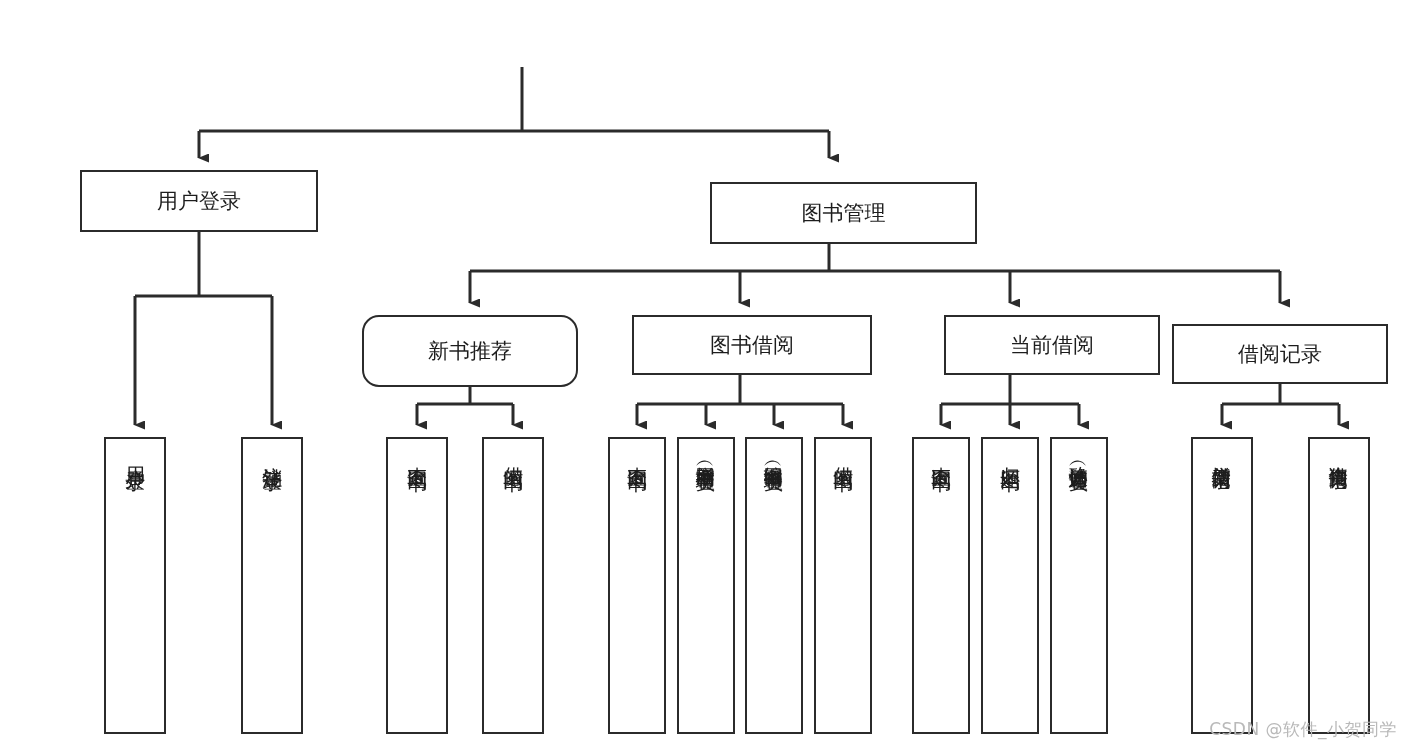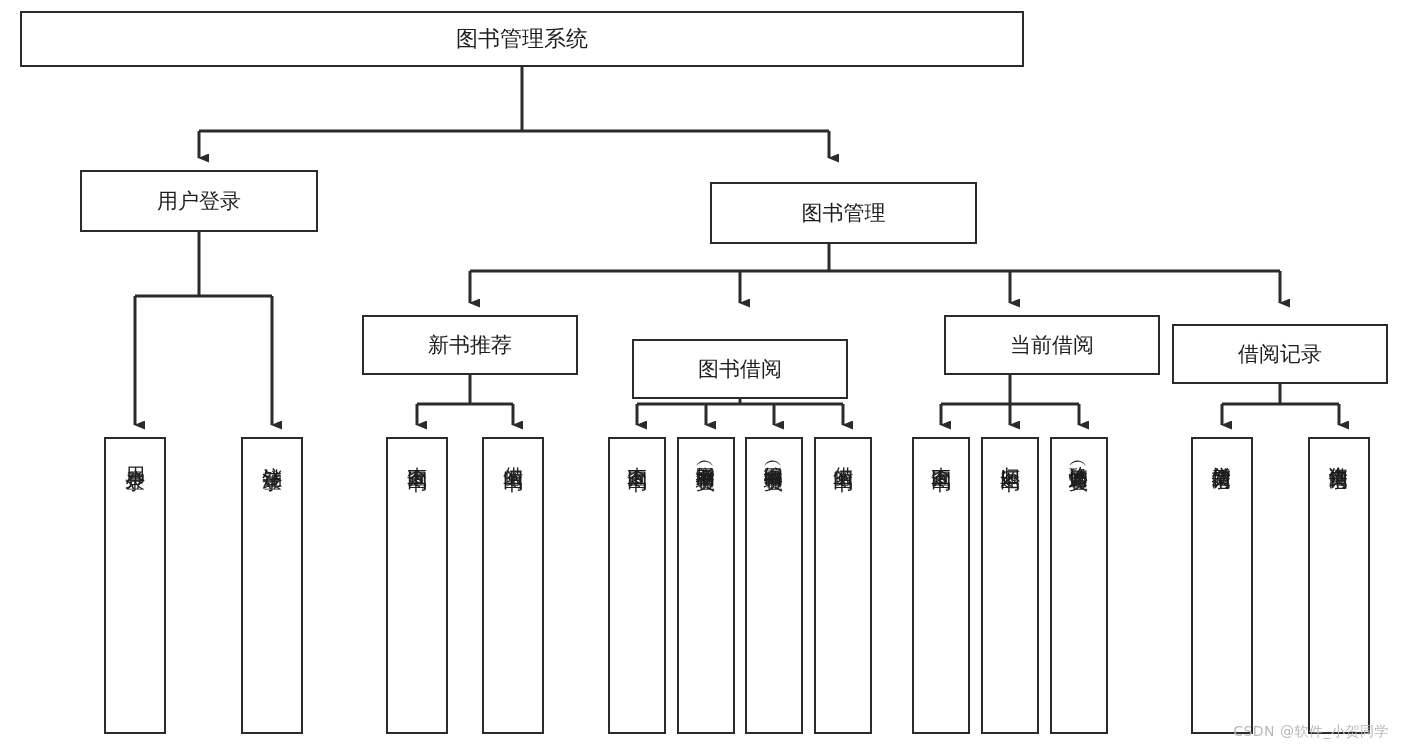--- a/index.html
+++ b/index.html
@@ -58,23 +58,23 @@
     text-orientation: upright;
     font-size: 20px;
     letter-spacing: 2px;
   }
   .node.v.tall .node-label {
     font-size: 19px;
     letter-spacing: 1px;
   }
   .watermark {
     position: absolute;
-    right: 16px;
+    right: 8px;
     bottom: 6px;
-    font-size: 14px;
+    font-size: 17px;
     color: #b9b9b9;
     letter-spacing: 0.5px;
     z-index: 3;
     white-space: nowrap;
     margin-top: 24px;
   }
 </style>
 </head>
 <body>
 
@@ -123,37 +123,34 @@
       <path d="M 1010,404 L 1010,425" marker-end="url(#arrowhead)"></path>
       <path d="M 1079,404 L 1079,425" marker-end="url(#arrowhead)"></path>
 
       <path d="M 1280,375 L 1280,404"></path>
       <path d="M 1222,404 L 1339,404"></path>
       <path d="M 1222,404 L 1222,425" marker-end="url(#arrowhead)"></path>
       <path d="M 1339,404 L 1339,425" marker-end="url(#arrowhead)"></path>
     </g>
   </svg>
 
-  <div class="node h root" style="left:20px; top:11px; width:1004px; height:56px;">
-    <span class="node-label">图书管理系统</span>
-  </div>
 
   <div class="node h" style="left:80px; top:170px; width:238px; height:62px;">
     <span class="node-label">用户登录</span>
   </div>
 
   <div class="node h" style="left:710px; top:182px; width:267px; height:62px;">
     <span class="node-label">图书管理</span>
   </div>
 
-  <div class="node h" style="left:362px; top:315px; width:216px; height:60px;">
+  <div class="node h" style="left:362px; top:315px; width:216px; height:72px;border-radius:17px;">
     <span class="node-label">新书推荐</span>
   </div>
 
-  <div class="node h" style="left:632px; top:315px; width:216px; height:60px;margin-top:24px;">
+  <div class="node h" style="left:632px; top:315px; width:240px; height:60px;">
     <span class="node-label">图书借阅</span>
   </div>
 
   <div class="node h" style="left:944px; top:315px; width:216px; height:60px;">
     <span class="node-label">当前借阅</span>
   </div>
 
   <div class="node h" style="left:1172px; top:324px; width:216px; height:60px;">
     <span class="node-label">借阅记录</span>
   </div>

